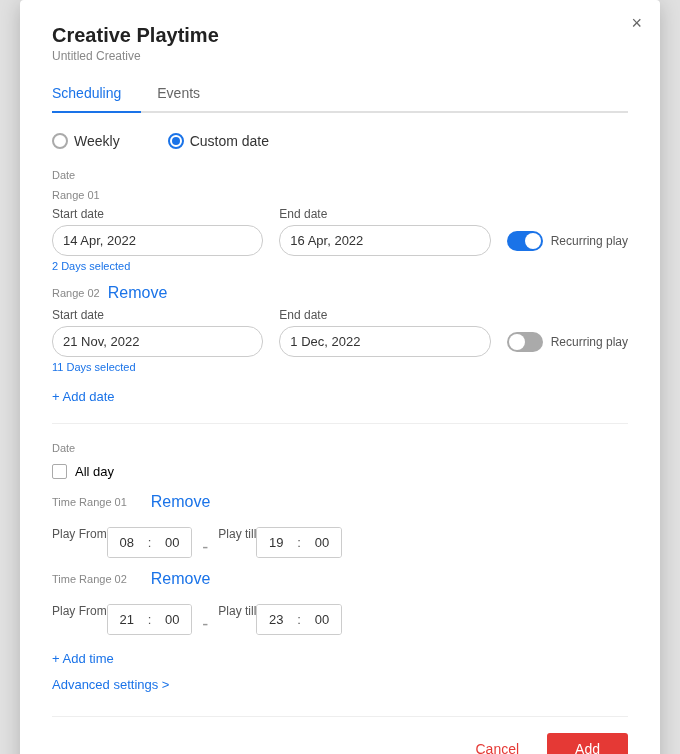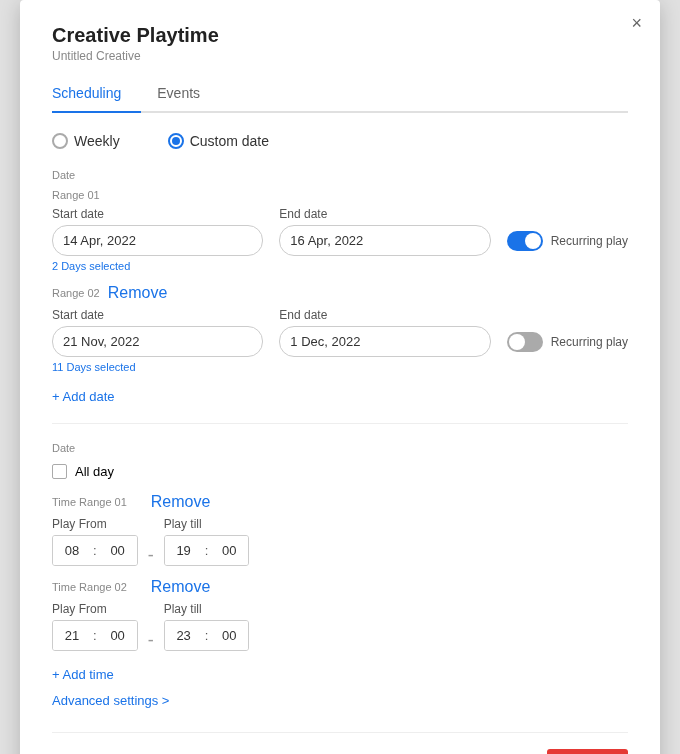--- a/index.html
+++ b/index.html
@@ -236,21 +236,21 @@
     .time-range-header {
       font-size: 11px;
       color: #888;
       display: flex;
       align-items: center;
       gap: 24px;
       margin-bottom: 6px;
     }
     .time-field {
       display: flex;
-      flex-direction: column;
+      flex-direction: row;
     }
     .time-field label {
       font-size: 12px;
       color: #555;
       margin-bottom: 4px;
     }
     .time-inputs {
       display: flex;
       align-items: center;
       border: 1px solid #ccc;

